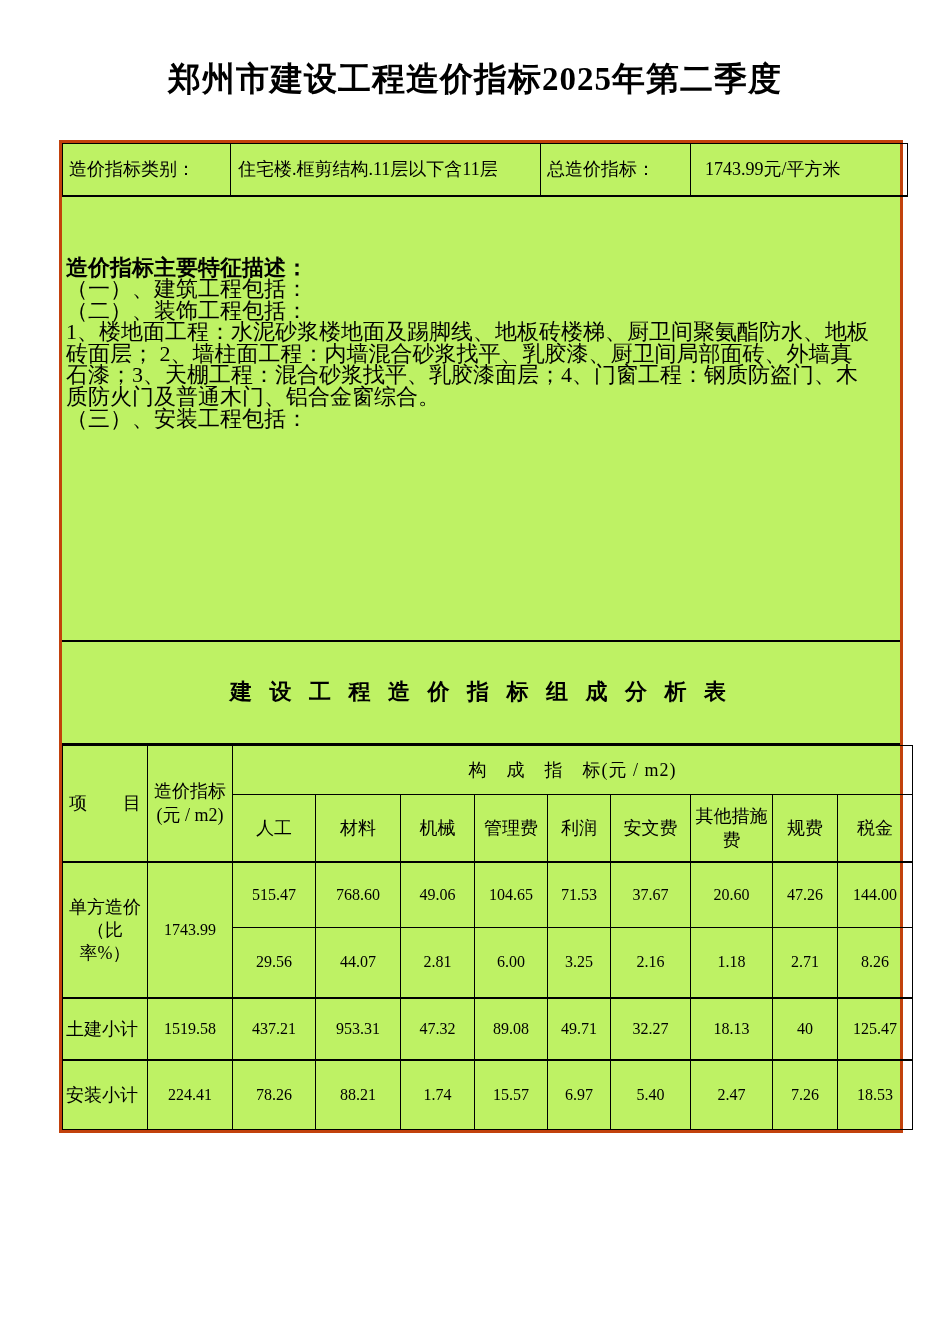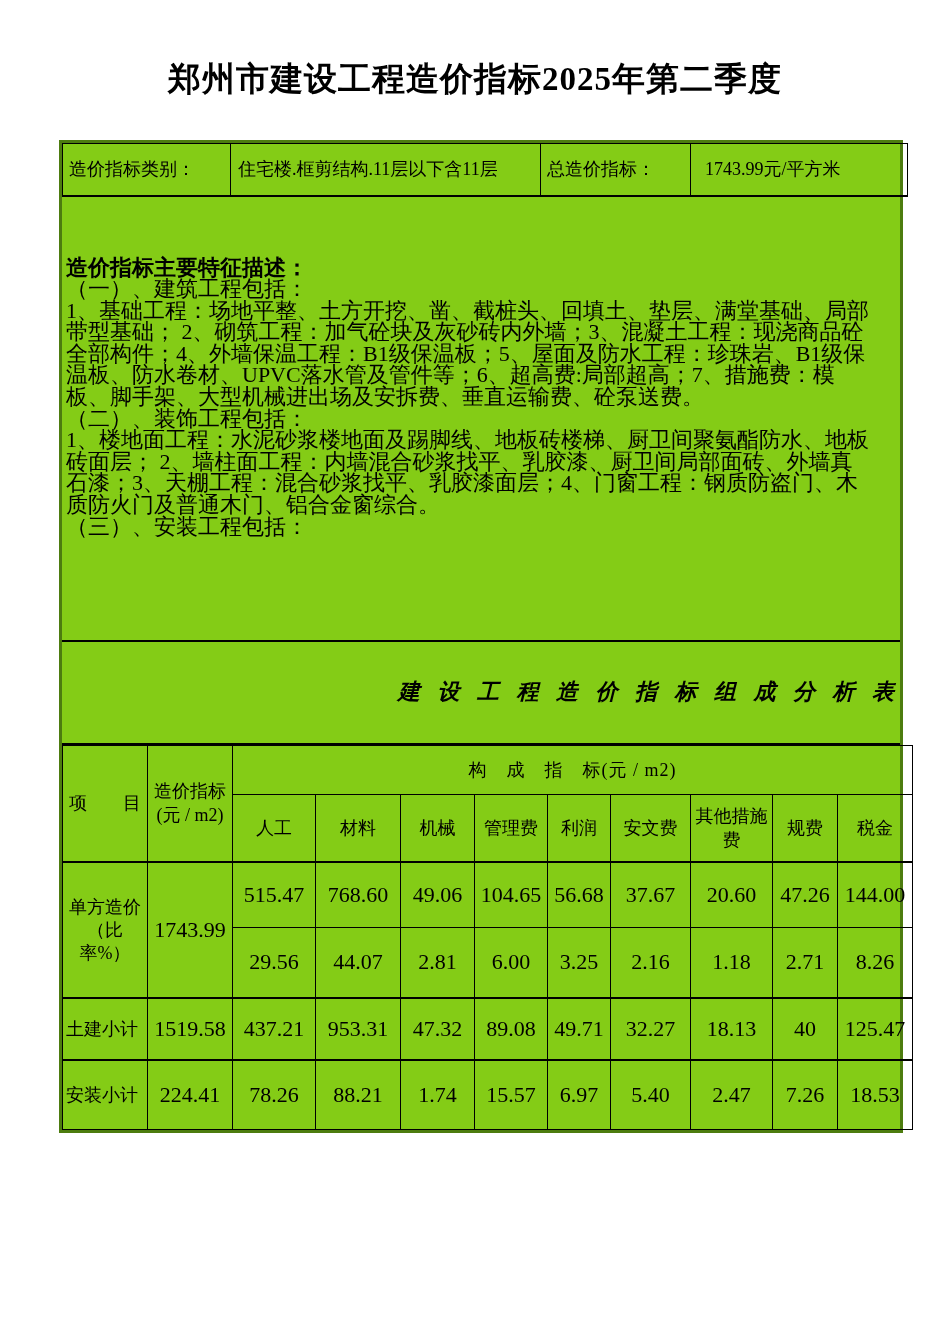--- a/index.html
+++ b/index.html
@@ -16,22 +16,22 @@
     font-size: 33px;
     font-weight: 600;
     letter-spacing: 1px;
     white-space: nowrap;
   }
 
   .doc {
     position: absolute;
     left: 59px; top: 140px;
     width: 844px;
-    border: 3px solid #4d7c0f;
-    background: #84cc16;
+    border: 3px solid #c2410c;
+    background: #bef264;
   }
 
   
   table { border-collapse: collapse; table-layout: fixed; width: 100%; }
   td { border: 1px solid #000; vertical-align: middle; }
 
   .cat-table { border-bottom: 2px solid #000; }
   .cat-table tr { height: 52px; }
   .cat-table td { font-size: 18px; }
   .cell-pad-l { text-align: left; padding-left: 6px; }
@@ -47,32 +47,32 @@
     line-height: 21.6px;
     overflow: hidden;
   }
   .desc-box .desc-heading { font-weight: bold; }
   .desc-box p { margin: 0; }
 
   
   .analysis-title-box {
     height: 103px;
     border-bottom: 2px solid #000;
-    display: flex; align-items: center; justify-content: flex-end; font-style: italic;
+    display: flex; align-items: center; justify-content: center;
   }
   .analysis-title {
     font-size: 22px;
     font-weight: bold;
     letter-spacing: 6px;
     white-space: nowrap;
   }
 
   
   .analysis-table td { font-size: 18px; text-align: center; }
-  .analysis-table .num { font-size: 22px; }
+  .analysis-table .num { font-size: 16px; }
   .analysis-table .row-label { text-align: left; padding-left: 3px; }
   .analysis-table .wrap-label { text-align: center; line-height: 23px; }
   .r-h1 { height: 49px; }
   .r-h2 { height: 68px; }
   .r-val { height: 65px; }
   .r-ratio { height: 71px; }
   .r-civil { height: 62px; }
   .r-install { height: 69px; margin-left: 32px; }
   .bb2 { border-bottom: 2px solid #000; }
   .comp-head { letter-spacing: 1px; }
@@ -99,21 +99,20 @@
         <td class="cell-pad-l2">住宅楼.框剪结构.11层以下含11层</td>
         <td class="cell-pad-l">总造价指标：</td>
         <td class="cell-val-total">1743.99元/平方米</td>
       </tr>
     </tbody>
       </table>
 
     <div class="desc-box">
       <p class="desc-heading">造价指标主要特征描述：</p>
       <p>（一）、建筑工程包括：</p>
-      <p>1、基础工程：场地平整、土方开挖、凿、截桩头、回填土、垫层、满堂基础、局部带型基础； 2、砌筑工程：加气砼块及灰砂砖内外墙；3、混凝土工程：现浇商品砼全部构件；4、外墙保温工程：B1级保温板；5、屋面及防水工程：珍珠岩、B1级保温板、防水卷材、UPVC落水管及管件等；6、超高费:局部超高；7、措施费：模板、脚手架、大型机械进出场及安拆费、垂直运输费、砼泵送费。</p>
       <p>（二）、装饰工程包括：</p>
       <p>1、楼地面工程：水泥砂浆楼地面及踢脚线、地板砖楼梯、厨卫间聚氨酯防水、地板砖面层； 2、墙柱面工程：内墙混合砂浆找平、乳胶漆、厨卫间局部面砖、外墙真石漆；3、天棚工程：混合砂浆找平、乳胶漆面层；4、门窗工程：钢质防盗门、木质防火门及普通木门、铝合金窗综合。</p>
       <p>（三）、安装工程包括：</p>
     </div>
 
     <div class="analysis-title-box">
       <span class="analysis-title">建 设 工 程 造 价 指 标 组 成 分 析 表</span>
     </div>
 
     <table class="analysis-table">
@@ -147,21 +146,21 @@
         <td class="bb2">规费</td>
         <td class="bb2">税金</td>
       </tr>
       <tr class="r-val">
         <td rowspan="2" class="wrap-label bb2">单方造价（比率%）</td>
         <td rowspan="2" class="num bb2">1743.99</td>
         <td class="num">515.47</td>
         <td class="num">768.60</td>
         <td class="num">49.06</td>
         <td class="num">104.65</td>
-        <td class="num">56.68</td>
+        <td class="num">71.53</td>
         <td class="num">37.67</td>
         <td class="num">20.60</td>
         <td class="num">47.26</td>
         <td class="num">144.00</td>
       </tr>
       <tr class="r-ratio">
         <td class="num bb2">29.56</td>
         <td class="num bb2">44.07</td>
         <td class="num bb2">2.81</td>
         <td class="num bb2">6.00</td>

